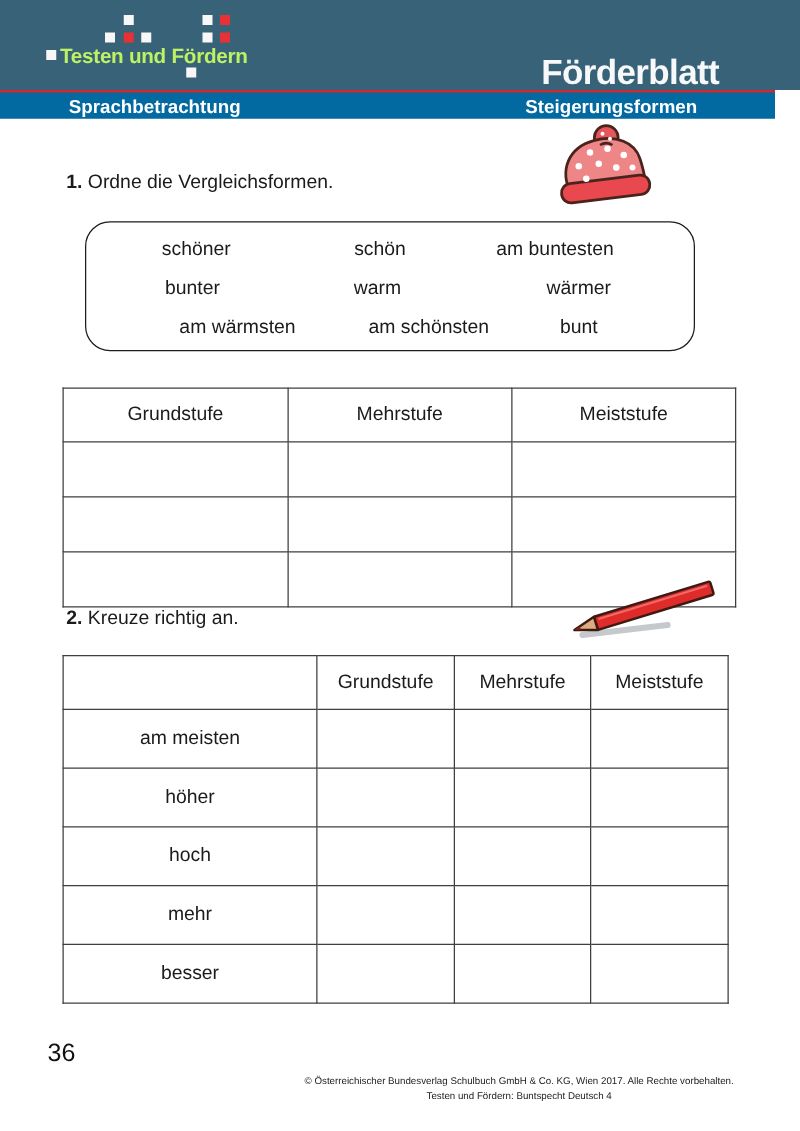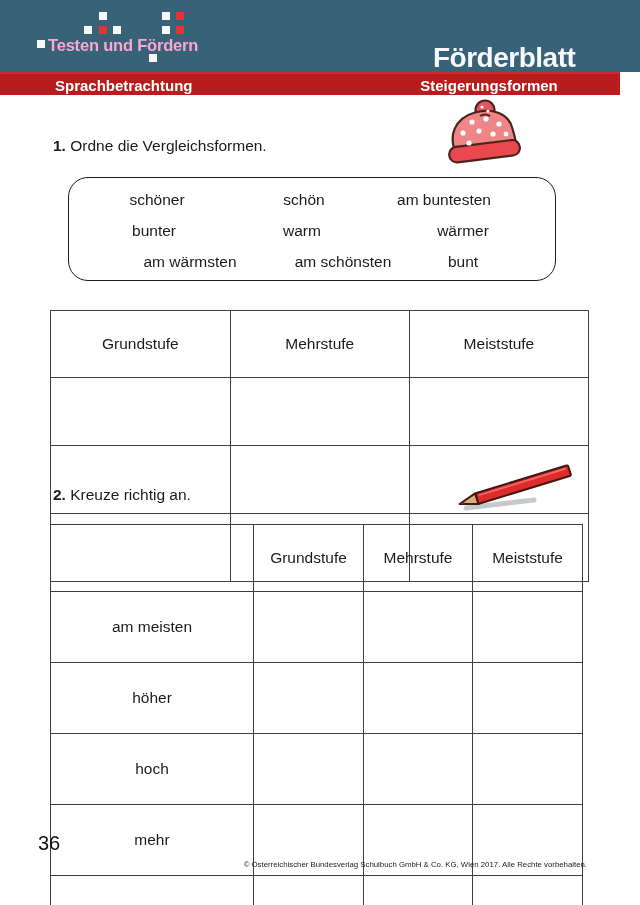--- a/index.html
+++ b/index.html
@@ -6,35 +6,35 @@
   .page{
     position:relative;width:640px;height:905px;background:#ffffff;
     font-family:"Liberation Sans","DejaVu Sans",sans-serif;color:#1b1b1b;
     overflow:hidden;margin:0 auto;
   }
   
   .hdr{position:absolute;left:0;top:0;width:640px;height:72px;background:#386277;}
   .sq{position:absolute;width:8px;height:8px;}
   .sq.w{background:#f7f7f7;}
   .sq.r{background:#e83136;}
-  .logo-text{position:absolute;left:48px;top:36px;font-size:16.5px;font-weight:bold;color:#f9a8d4;letter-spacing:-0.2px;white-space:nowrap;}
+  .logo-text{position:absolute;left:48px;top:36px;font-size:16.5px;font-weight:bold;color:#bef264;letter-spacing:-0.2px;white-space:nowrap;}
   .page-title{position:absolute;left:417px;top:26px;font-size:28px;font-weight:bold;color:#f6f8f9;letter-spacing:-0.5px;margin:16px;white-space:nowrap;}
   
-  .band{position:absolute;left:0;top:72px;width:620px;height:23px;background:#b91c1c;border-top:2px solid #cf2a2f;box-sizing:border-box;}
+  .band{position:absolute;left:0;top:72px;width:620px;height:23px;background:#0369a1;border-top:2px solid #cf2a2f;box-sizing:border-box;}
   .band-left{position:absolute;left:55px;top:3px;font-size:15px;font-weight:bold;color:#ffffff;white-space:nowrap;}
   .band-right{position:absolute;left:489px;top:3px;transform:translateX(-50%);font-size:15px;font-weight:bold;color:#ffffff;white-space:nowrap;}
   
   .ex-heading{position:absolute;font-size:15.5px;white-space:nowrap;}
   .ex-heading b{font-weight:bold;}
   
   .wordbox{position:absolute;left:68px;top:177px;width:488px;height:104px;border:1.6px solid #1c1c1c;border-radius:20px;box-sizing:border-box;}
   .word{position:absolute;transform:translate(-50%,-50%);font-size:15.5px;white-space:nowrap;}
   
   table{border-collapse:collapse;position:absolute;table-layout:fixed;}
-  td,th{border:1.6px solid #3f3f3f;font-size:15.5px;font-weight:normal;text-align:center;vertical-align:middle;padding:16px;}
+  td,th{border:1.6px solid #3f3f3f;font-size:15.5px;font-weight:normal;text-align:center;vertical-align:middle;padding:4px;}
   .t1{left:50px;top:310px;width:539px;}
   .t1 th{height:34px;}
   .t1 td{height:35px;}
   .t2{left:50px;top:524px;width:532px;}
   .t2 th{height:34px;}
   .t2 td{height:38px;}
   
   .page-num{position:absolute;left:38px;top:832px;font-size:20px;color:#111111;}
   .imprint{position:absolute;right:53px;top:859px;text-align:center;font-size:7.8px;line-height:11.5px;color:#222222;white-space:nowrap;}
   
@@ -191,15 +191,16 @@
       <td></td>
       <td></td>
       <td></td>
     </tr>
   </tbody>
     </table>
 
   <span class="page-num">36</span>
   <div class="imprint">
     <div>© Österreichischer Bundesverlag Schulbuch GmbH &amp; Co. KG, Wien 2017. Alle Rechte vorbehalten.</div>
+    <div>Testen und Fördern: Buntspecht Deutsch 4</div>
   </div>
 
 </div>
 
 </body></html>

